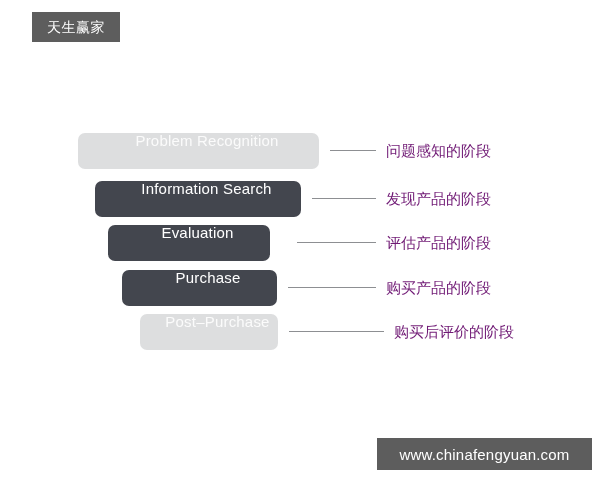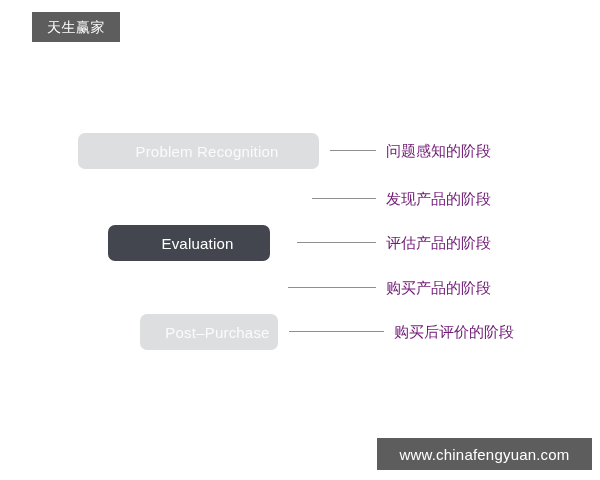--- a/index.html
+++ b/index.html
@@ -52,21 +52,21 @@
   }
   .funnel-row {
     position: absolute;
     height: 36px;
   }
   .stage-bar {
     position: absolute;
     height: 36px;
     border-radius: 7px;
     display: flex;
-    align-items: center;
+    align-items: flex-start;
     justify-content: center;
     box-sizing: border-box;
     padding-left: 17px;
   }
   .stage-bar.dark {
     background: #43464e;
   }
   .stage-bar.light {
     background: #dddedf;
   }
@@ -133,33 +133,39 @@
 
     <div class="funnel-row" style="left:0px; top:133px; width:600px;">
       <div class="stage-bar light" style="left:78px; width:241px;">
         <span class="stage-label">Problem Recognition</span>
       </div>
       <div class="connector" style="left:330px; width:46px;"></div>
       <span class="annotation" style="left:386px;">问题感知的阶段</span>
     </div>
 
     <div class="funnel-row" style="left:0px; top:181px; width:600px;">
+      <div class="stage-bar dark" style="left:95px; width:206px;">
+        <span class="stage-label">Information Search</span>
+      </div>
       <div class="connector" style="left:312px; width:64px;"></div>
       <span class="annotation" style="left:386px;">发现产品的阶段</span>
     </div>
 
     <div class="funnel-row" style="left:0px; top:225px; width:600px;">
       <div class="stage-bar dark" style="left:108px; width:162px;">
         <span class="stage-label">Evaluation</span>
       </div>
       <div class="connector" style="left:297px; width:79px;"></div>
       <span class="annotation" style="left:386px;">评估产品的阶段</span>
     </div>
 
     <div class="funnel-row" style="left:0px; top:270px; width:600px;">
+      <div class="stage-bar dark" style="left:122px; width:155px;">
+        <span class="stage-label">Purchase</span>
+      </div>
       <div class="connector" style="left:288px; width:88px;"></div>
       <span class="annotation" style="left:386px;">购买产品的阶段</span>
     </div>
 
     <div class="funnel-row" style="left:0px; top:314px; width:600px;margin-left:8px;">
       <div class="stage-bar light" style="left:132px; width:138px;">
         <span class="stage-label">Post–Purchase</span>
       </div>
       <div class="connector" style="left:281px; width:95px;"></div>
       <span class="annotation" style="left:386px;">购买后评价的阶段</span>

